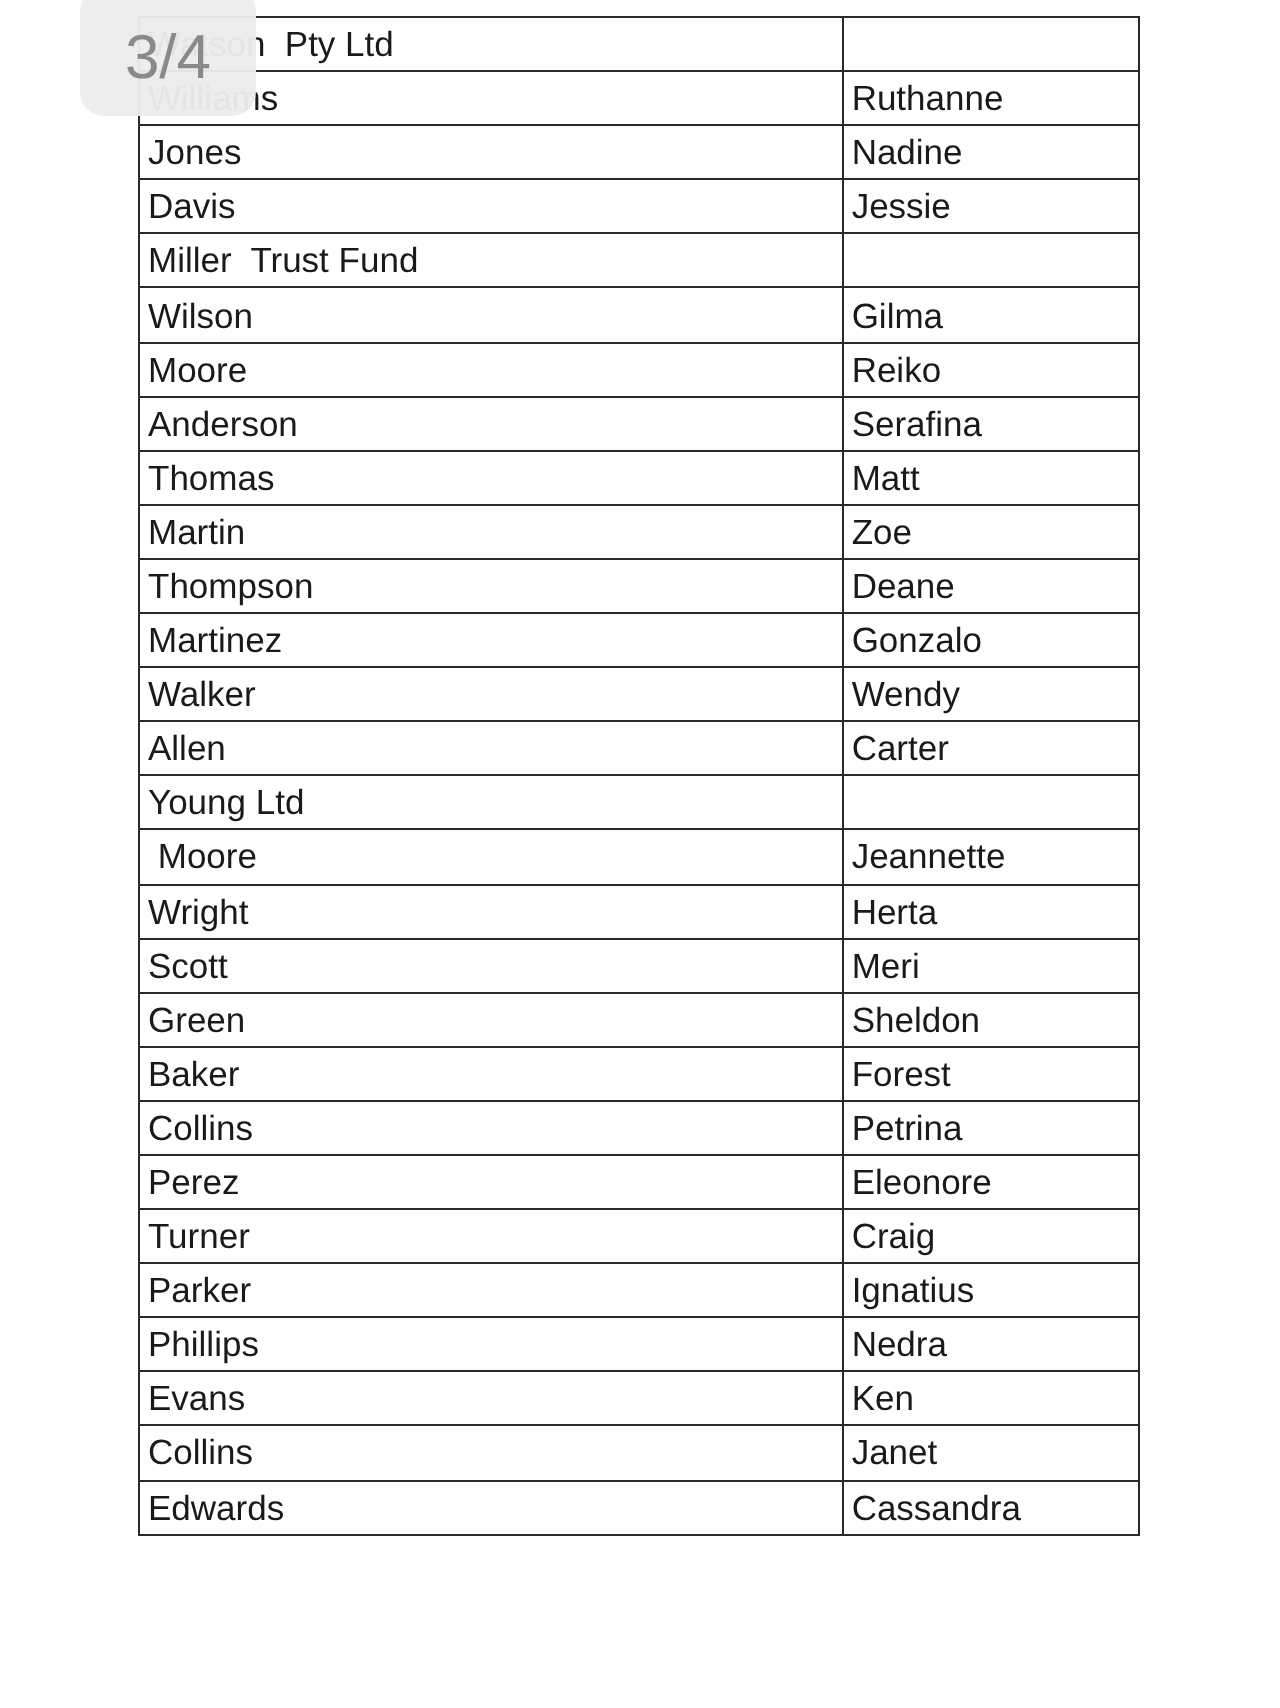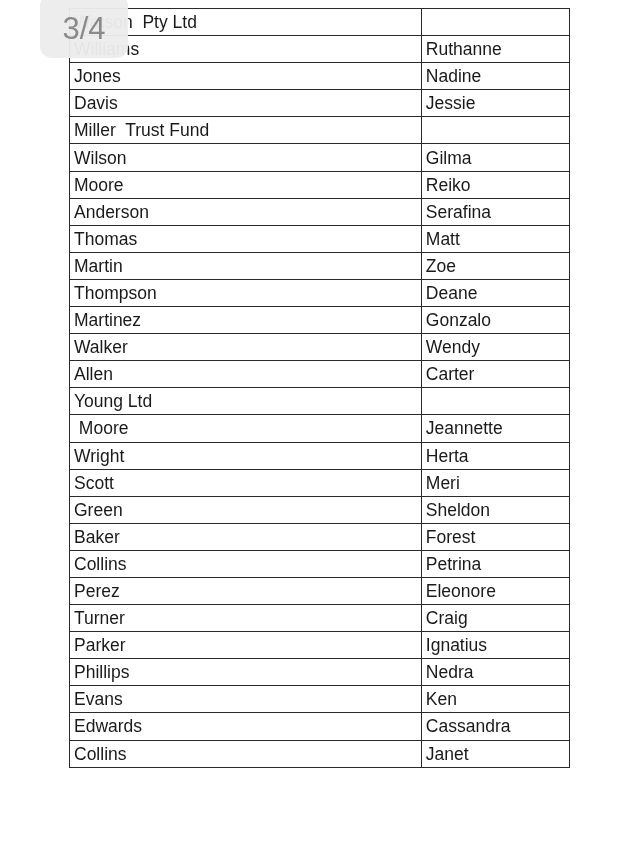--- a/index.html
+++ b/index.html
@@ -132,25 +132,25 @@
       </tr>
       <tr>
         <td>Phillips</td>
         <td>Nedra</td>
       </tr>
       <tr>
         <td>Evans</td>
         <td>Ken</td>
       </tr>
       <tr>
+        <td>Collins</td>
+        <td>Janet</td>
+      </tr>
+      <tr>
         <td>Edwards</td>
         <td>Cassandra</td>
-      </tr>
-      <tr>
-        <td>Collins</td>
-        <td>Janet</td>
       </tr>
     </tbody>
 </table>
 
 <div class="page-badge">
   <span>3/4</span>
 </div>
 
 </body></html>

